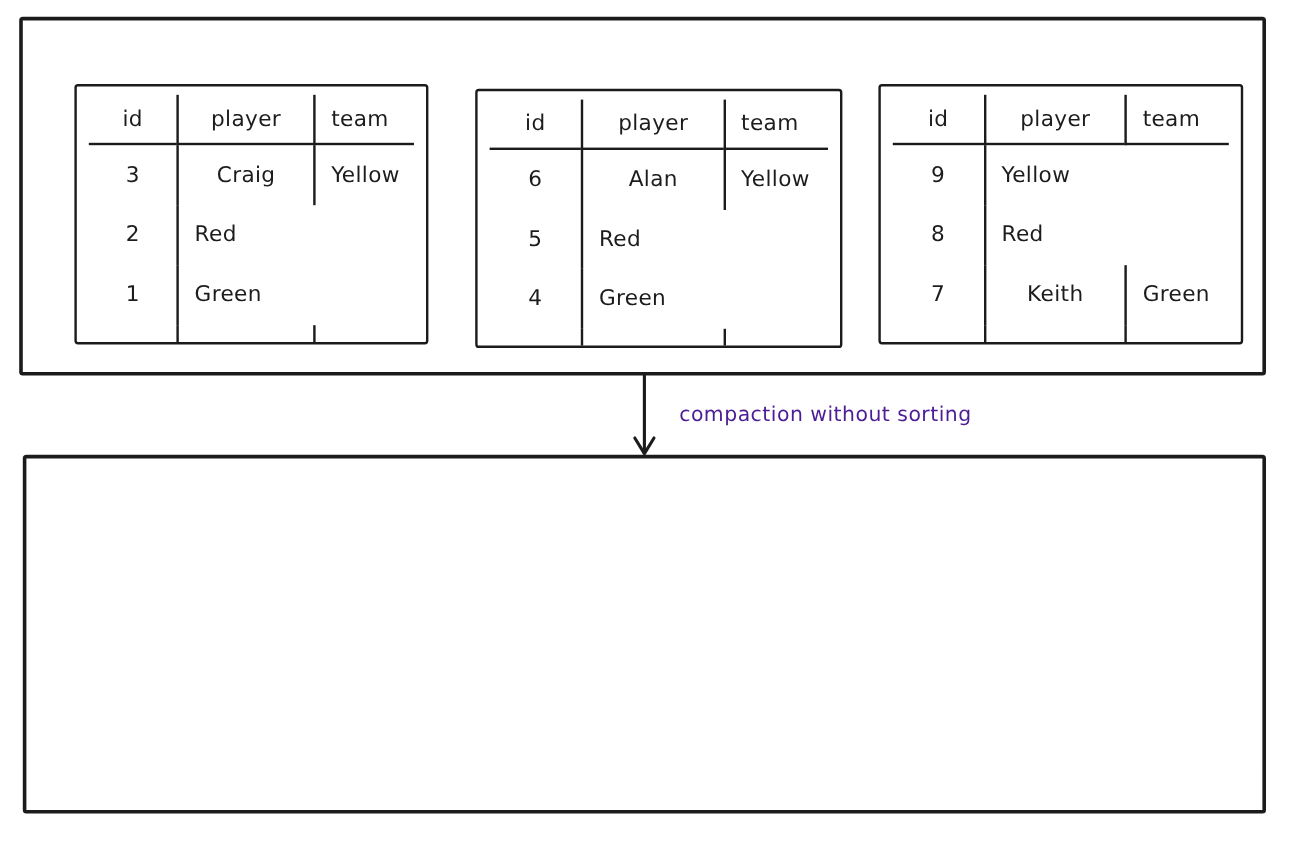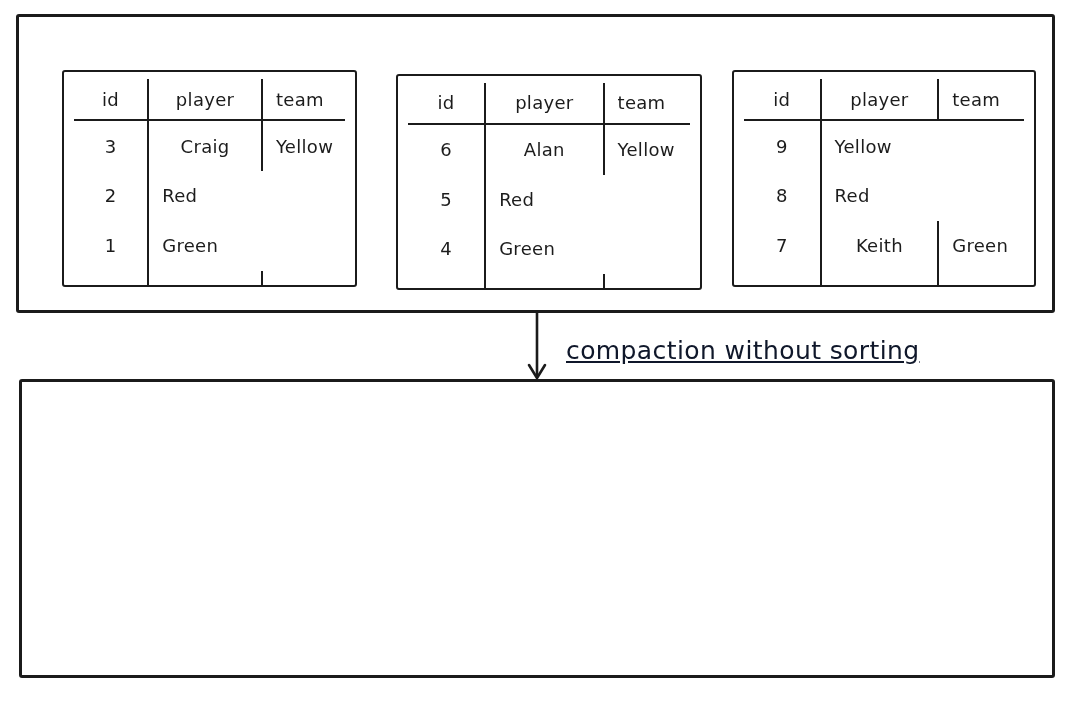--- a/index.html
+++ b/index.html
@@ -76,24 +76,23 @@
     top: 312px;
     width: 22px;
     height: 68px;
   }
   .arrow-wrap svg { display: block; }
 
   .arrow-label {
     position: absolute;
     left: 566px;
     top: 336px;
-    font-size: 25px;
+    font-size: 17px;
     letter-spacing: 0.4px;
-    color: #0f172a;
-    text-decoration: underline;
+    color: #4c1d95;
   }
 </style>
 </head>
 <body>
 
 <div class="page">
 
   <div class="group-box top">
     <div class="dtable roomy t1">
         <div class="trow thead">

